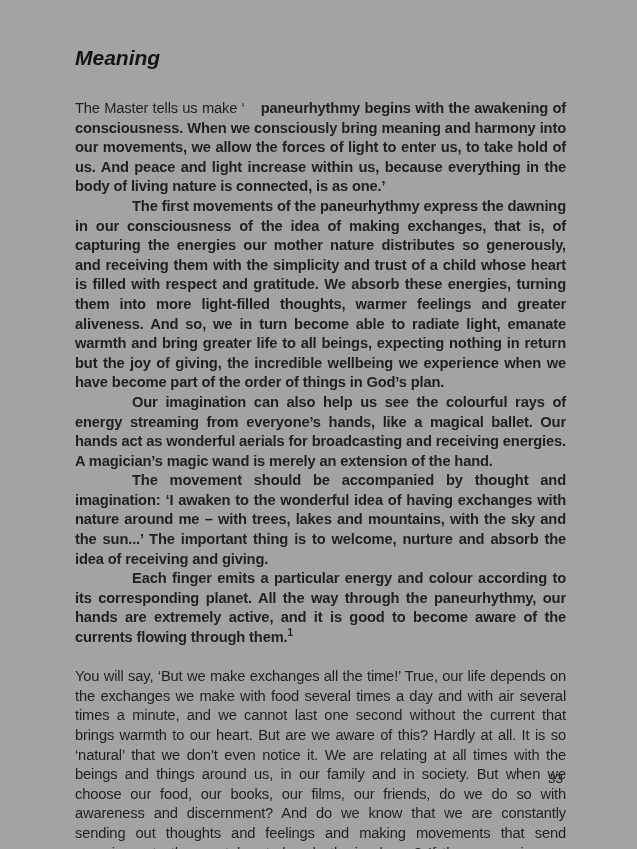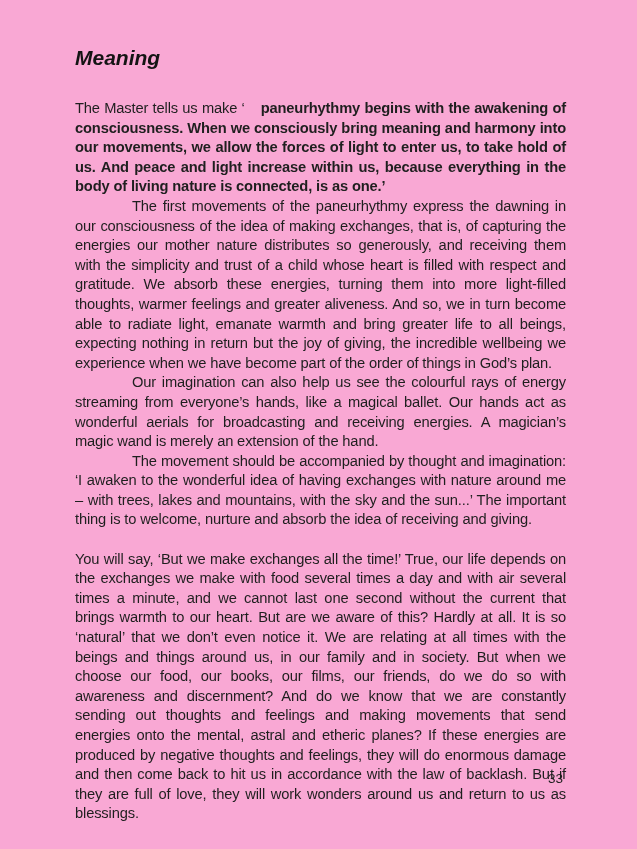--- a/index.html
+++ b/index.html
@@ -4,21 +4,21 @@
 <style>
   html, body {
     margin: 0;
     padding: 0;
     background: #ffffff;
   }
   .page {
     position: relative;
     width: 637px;
     height: 849px;
-    background: #f9a8d4;
+    background: #a3a3a3;
     font-family: "Liberation Sans", sans-serif;
     color: #1c1c1c;
     overflow: hidden;
   }
   .heading {
     position: absolute;
     left: 75px;
     top: 46px;
     margin: 0;
     font-size: 21px;
@@ -36,20 +36,21 @@
     line-height: 19.6px;
     letter-spacing: -0.15px;
     text-align: justify;
     color: #1f1f1f;
   }
   .content p {
     margin: 0;
   }
   .content p.indent {
     text-indent: 57px;
+    font-weight: bold;
   }
   .content p.section-gap {
     margin-top: 19.6px;
   }
   .bold {
     font-weight: bold;
     margin-left: 16px;
   }
   sup.footnote {
     font-size: 10px;
@@ -74,20 +75,21 @@
   <div class="content">
 
     <p><span>The Master tells us make ‘</span><span class="bold">paneurhythmy begins with the awakening of consciousness. When we consciously bring meaning and harmony into our movements, we allow the forces of light to enter us, to take hold of us. And peace and light increase within us, because everything in the body of living nature is connected, is as one.’</span></p>
 
     <p class="indent">The first movements of the paneurhythmy express the dawning in our consciousness of the idea of making exchanges, that is, of capturing the energies our mother nature distributes so generously, and receiving them with the simplicity and trust of a child whose heart is filled with respect and gratitude. We absorb these energies, turning them into more light-filled thoughts, warmer feelings and greater aliveness. And so, we in turn become able to radiate light, emanate warmth and bring greater life to all beings, expecting nothing in return but the joy of giving, the incredible wellbeing we experience when we have become part of the order of things in God’s plan.</p>
 
     <p class="indent">Our imagination can also help us see the colourful rays of energy streaming from everyone’s hands, like a magical ballet. Our hands act as wonderful aerials for broadcasting and receiving energies. A magician’s magic wand is merely an extension of the hand.</p>
 
     <p class="indent">The movement should be accompanied by thought and imagination: ‘I awaken to the wonderful idea of having exchanges with nature around me – with trees, lakes and mountains, with the sky and the sun...’ The important thing is to welcome, nurture and absorb the idea of receiving and giving.</p>
 
+    <p class="indent"><span>Each finger emits a particular energy and colour according to its corresponding planet. All the way through the paneurhythmy, our hands are extremely active, and it is good to become aware of the currents flowing through them.</span><sup class="footnote">1</sup></p>
 
     <p class="section-gap">You will say, ‘But we make exchanges all the time!’ True, our life depends on the exchanges we make with food several times a day and with air several times a minute, and we cannot last one second without the current that brings warmth to our heart. But are we aware of this? Hardly at all. It is so ‘natural’ that we don’t even notice it. We are relating at all times with the beings and things around us, in our family and in society. But when we choose our food, our books, our films, our friends, do we do so with awareness and discernment? And do we know that we are constantly sending out thoughts and feelings and making movements that send energies onto the mental, astral and etheric planes? If these energies are produced by negative thoughts and feelings, they will do enormous damage and then come back to hit us in accordance with the law of backlash. But if they are full of love, they will work wonders around us and return to us as blessings.</p>
 
   </div>
 
   <div class="page-number">33</div>
 
 </div>
 
 </body></html>

